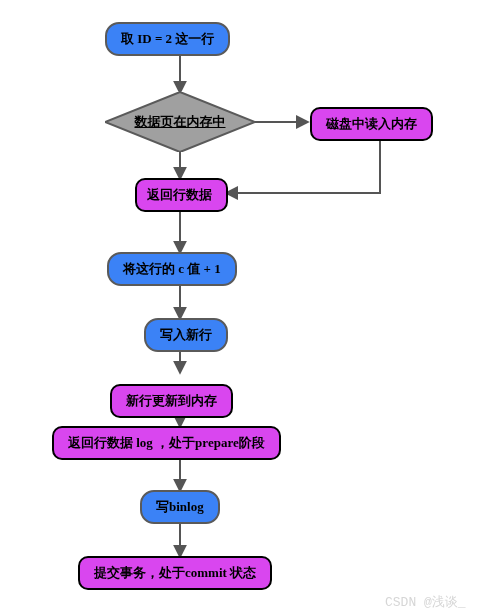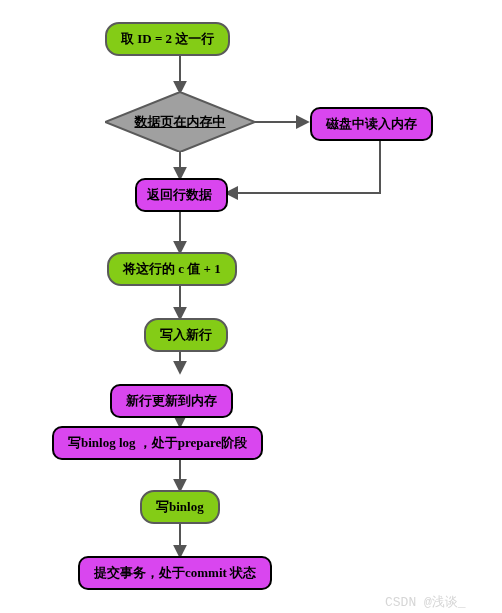--- a/index.html
+++ b/index.html
@@ -17,21 +17,21 @@
     position: absolute;
     display: flex;
     align-items: center;
     justify-content: center;
     text-align: center;
     font-size: 13px;
     white-space: nowrap;
     padding: 6px 14px;
   }
   .dark {
-    background: #84cc16;
+    background: #3b82f6;
     border: 2px solid #5a5a5a;
     border-radius: 14px;
     color: #000;
   }
   .light {
     background: #d946ef;
     border: 2px solid #000000;
     border-radius: 10px;
     color: #000;
   }
@@ -126,21 +126,21 @@
 
 <div class="node dark" style="left:144px; top:318px;">
   <span>写入新行</span>
 </div>
 
 <div class="node light" style="left:110px; top:372px;margin-top:12px;">
   <span>新行更新到内存</span>
 </div>
 
 <div class="node light" style="left:52px; top:426px;">
-  <span>写binlog log ，处于prepare阶段</span>
+  <span>返回行数据 log ，处于prepare阶段</span>
 </div>
 
 <div class="node dark" style="left:140px; top:490px;">
   <span>写binlog</span>
 </div>
 
 <div class="node light" style="left:78px; top:556px;">
   <span>提交事务，处于commit 状态</span>
 </div>
 

